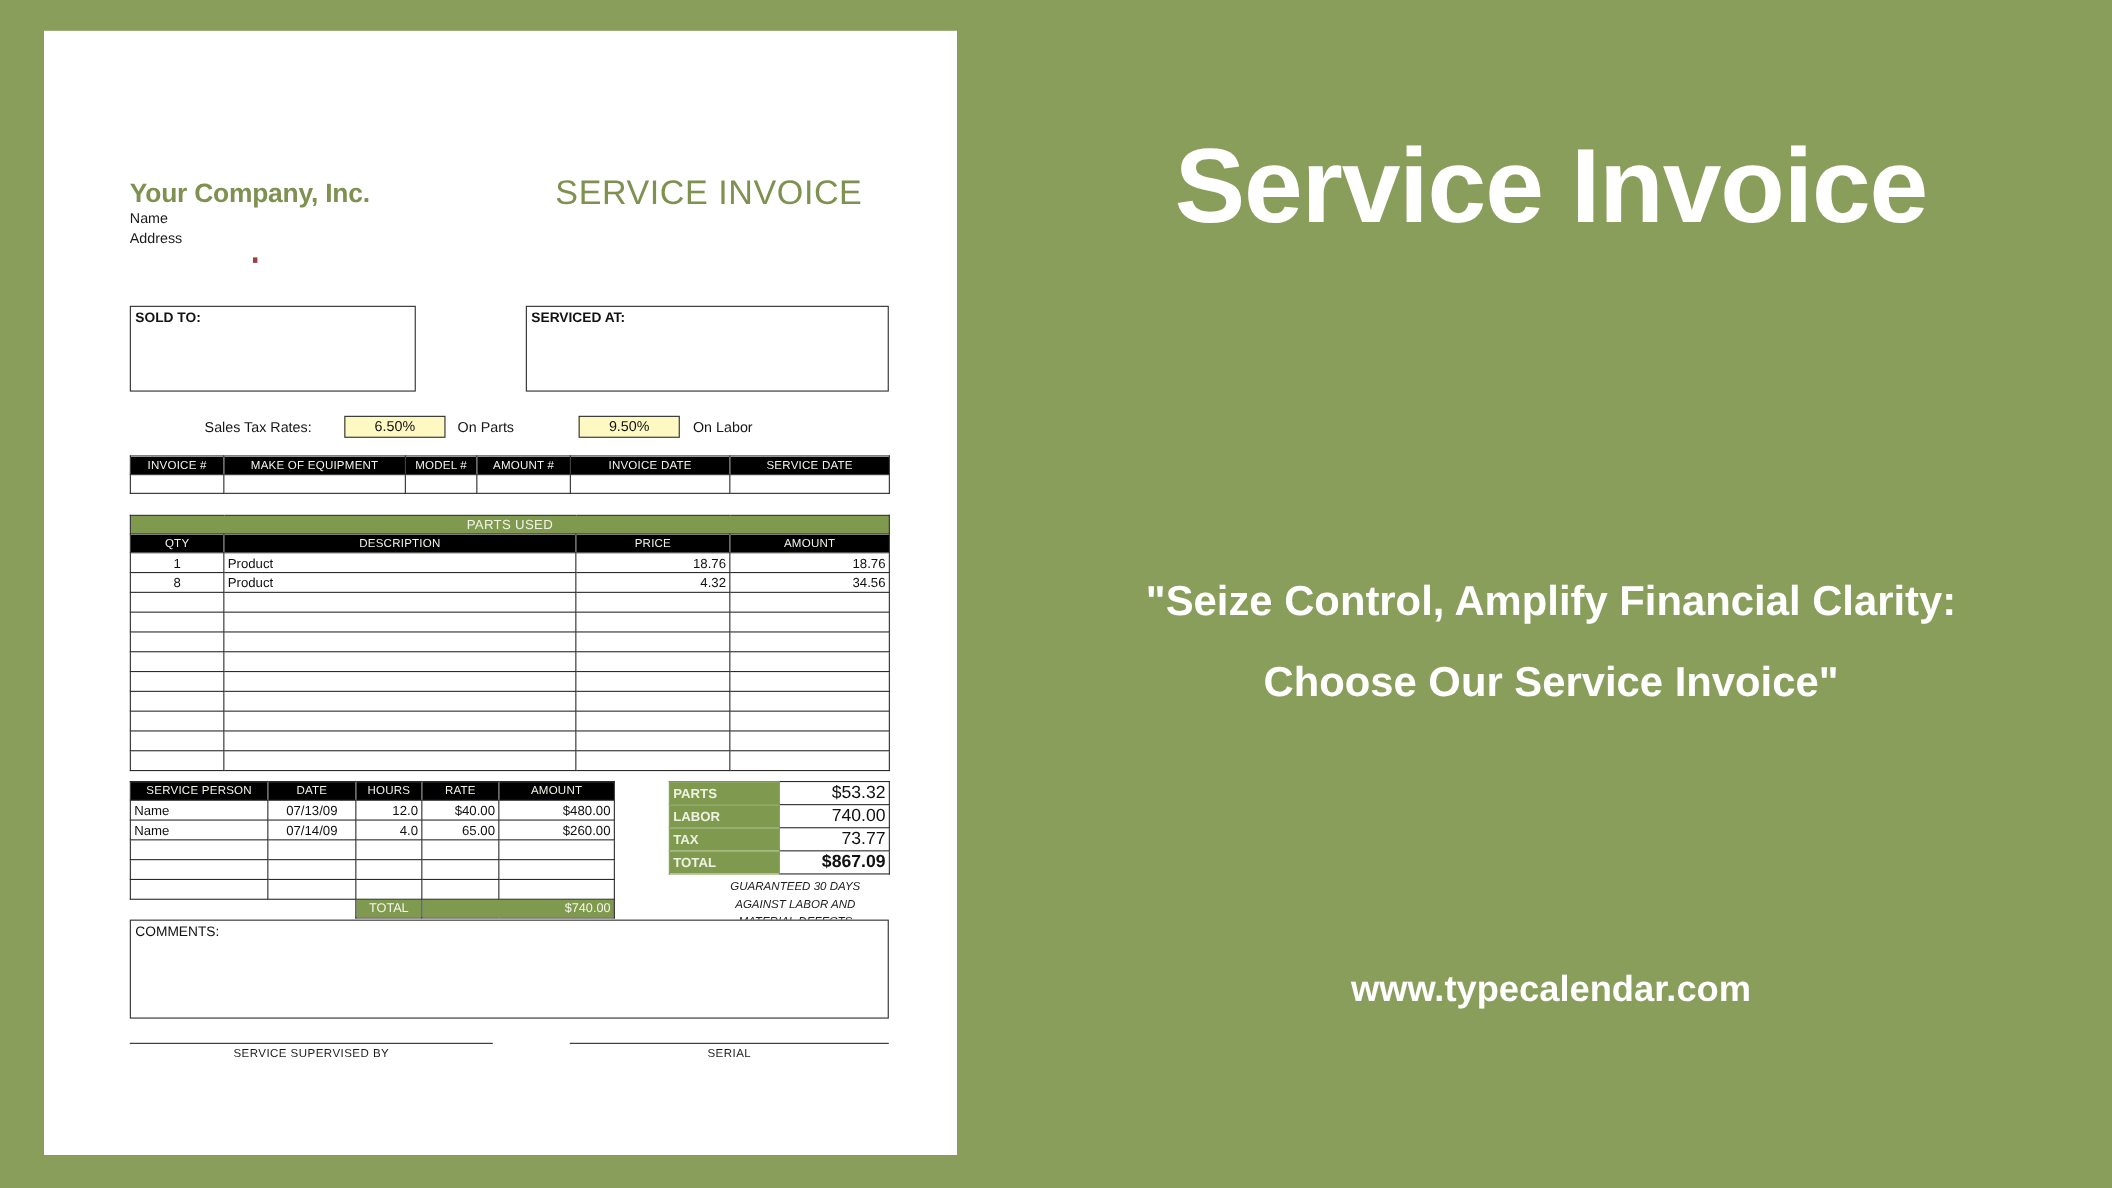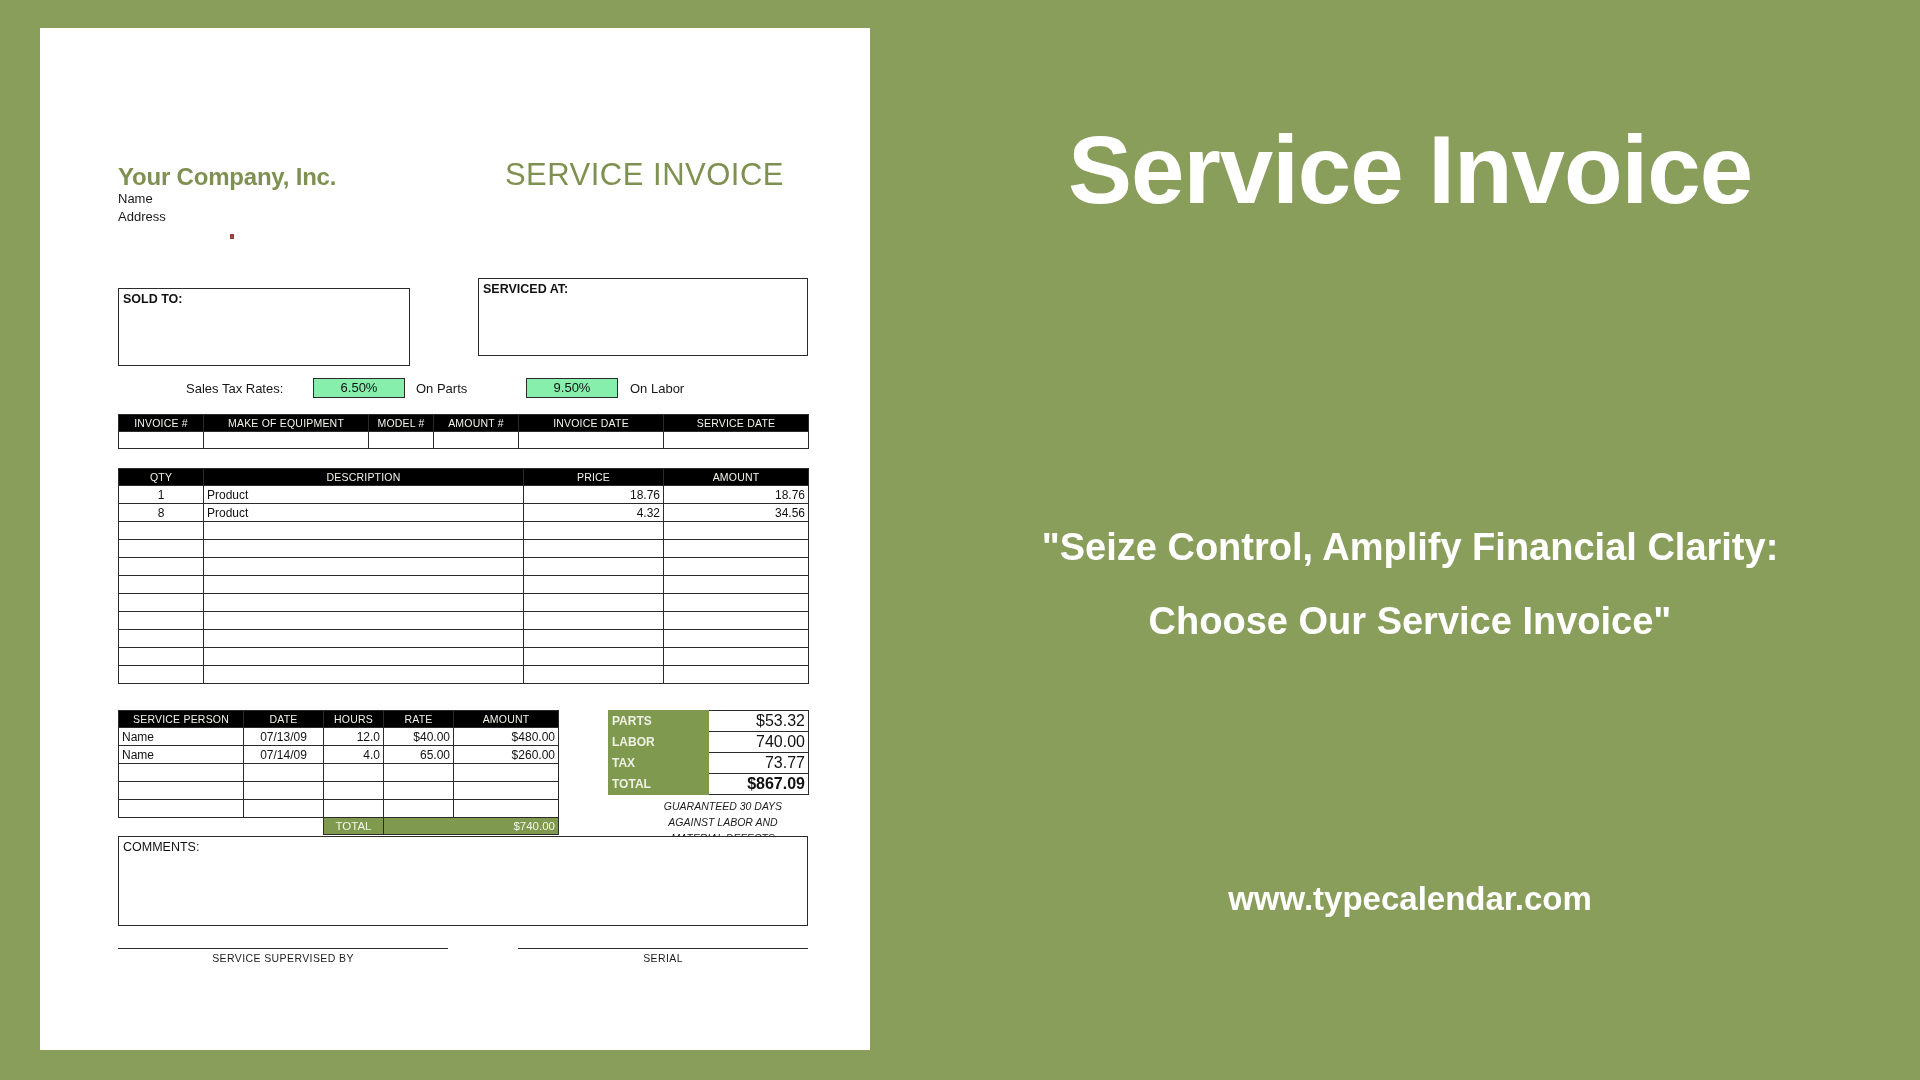--- a/index.html
+++ b/index.html
@@ -86,21 +86,21 @@
     background: #fff;
   }
   .addr-box .lbl {
     position: absolute;
     left: 4px;
     top: 3px;
     font-size: 12.5px;
     font-weight: bold;
     color: #121212;
   }
-  #sold-to  { left: 40px;  top: 260px; width: 292px; height: 78px; }
+  #sold-to  { left: 40px;  top: 250px; width: 260px; height: 78px; }
   #serviced-at { left: 400px; top: 250px; width: 330px; height: 78px; padding-left: 10px; }
 
   
   .tax-row {
     position: absolute;
     left: 40px;
     top: 350px;
     width: 690px;
     height: 22px;
     font-size: 13px;
@@ -109,21 +109,21 @@
   .tax-label {
     position: absolute;
     left: 68px;
     top: 3px;
   }
   .tax-field {
     position: absolute;
     top: 0;
     width: 92px;
     height: 20px;
-    background: #86efac;
+    background: #fef9c3;
     border: 1.5px solid #2b2b2b;
     box-sizing: border-box;
     text-align: center;
     font-size: 13px;
     line-height: 18px;
     color: #121212;
   }
   #tax-parts-field { left: 195px; }
   #tax-labor-field { left: 408px; }
   .tax-suffix {
@@ -370,20 +370,23 @@
         </table>
 
       <table class="grid" id="parts-table">
         <colgroup>
           <col style="width:85px">
             <col style="width:320px">
             <col style="width:140px">
             <col style="width:145px">
         </colgroup>
         <tbody>
+            <tr>
+          <td class="bannerhdr" colspan="4">PARTS USED</td>
+        </tr>
         <tr>
           <th class="hdr">QTY</th>
           <th class="hdr">DESCRIPTION</th>
           <th class="hdr">PRICE</th>
           <th class="hdr">AMOUNT</th>
         </tr>
         </tbody>
           <tbody id="parts-body">
             <tr>
               <td class="body c">1</td>

